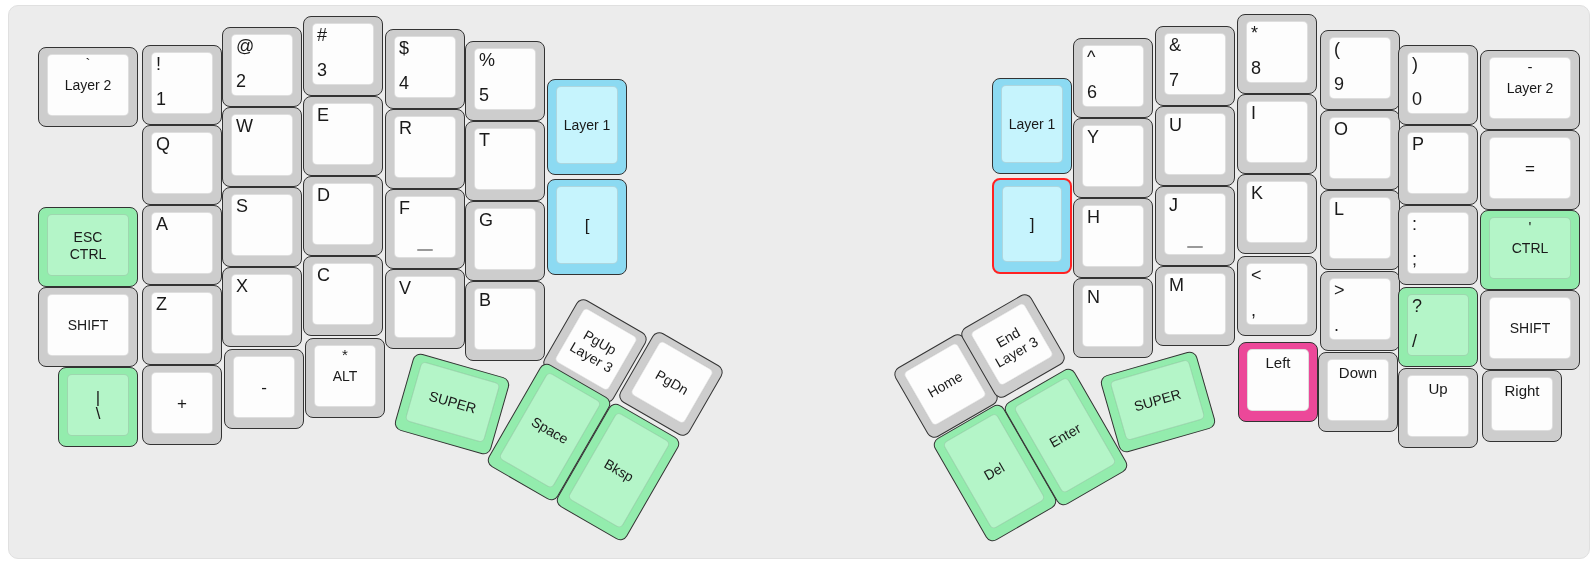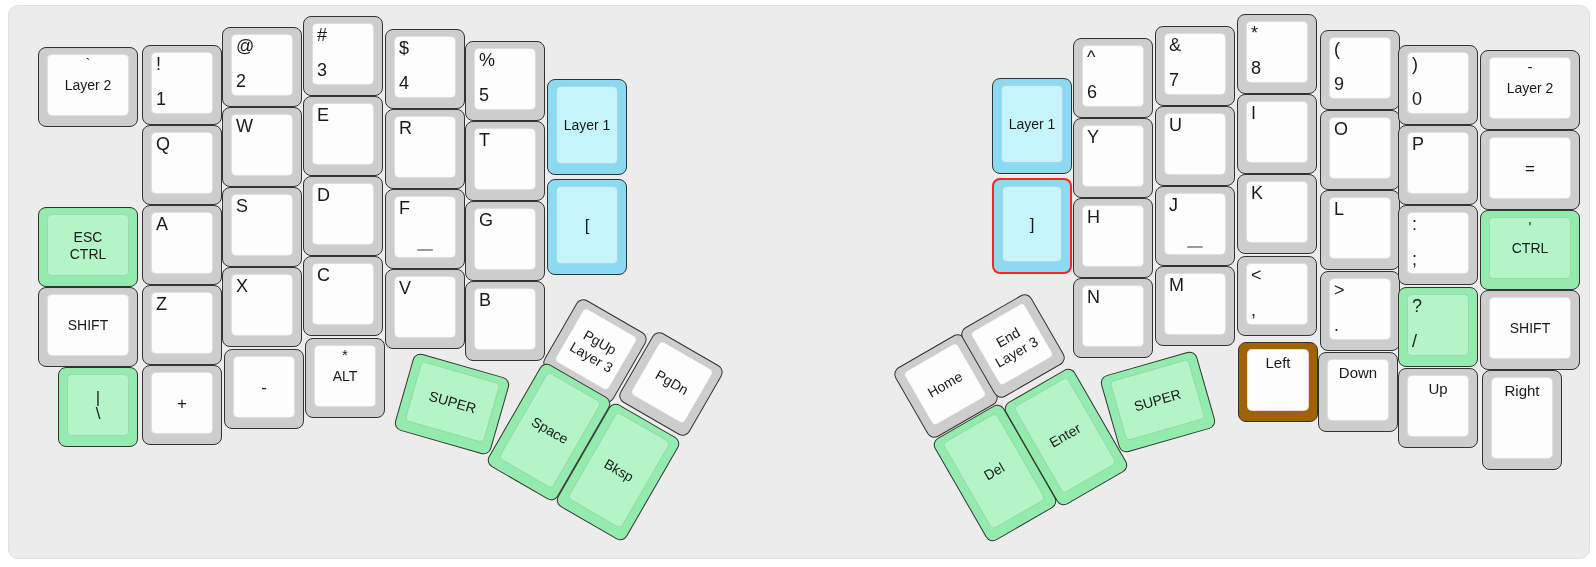--- a/index.html
+++ b/index.html
@@ -281,21 +281,21 @@
     </div>
     <div class="key" style="left: 1237px; top: 174px; width: 80px; height: 80px; background: rgb(205, 205, 205);">
       <div class="cap" style="background: rgb(253, 253, 253);"></div>
       <div class="lbl tl">K</div>
     </div>
     <div class="key" style="left: 1237px; top: 256px; width: 80px; height: 80px; background: rgb(205, 205, 205);">
       <div class="cap" style="background: rgb(253, 253, 253);"></div>
       <div class="lbl tl">&lt;</div>
       <div class="lbl bl">,</div>
     </div>
-    <div class="key" style="left: 1238px; top: 342px; width: 80px; height: 80px; background: #a16207;">
+    <div class="key" style="left: 1238px; top: 342px; width: 80px; height: 80px; background: #ec4899;">
       <div class="cap" style="background: rgb(253, 253, 253);"></div>
       <div class="lbl topc">Left</div>
     </div>
     <div class="key" style="left: 1320px; top: 30px; width: 80px; height: 80px; background: rgb(205, 205, 205);">
       <div class="cap" style="background: rgb(253, 253, 253);"></div>
       <div class="lbl tl">(</div>
       <div class="lbl bl">9</div>
     </div>
     <div class="key" style="left: 1320px; top: 110px; width: 80px; height: 80px; background: rgb(205, 205, 205);">
       <div class="cap" style="background: rgb(253, 253, 253);"></div>
@@ -356,21 +356,21 @@
       <div class="c">
         <div>CTRL</div>
       </div>
     </div>
     <div class="key" style="left: 1480px; top: 290px; width: 100px; height: 80px; background: rgb(205, 205, 205);">
       <div class="cap" style="background: rgb(253, 253, 253);"></div>
       <div class="c">
         <div>SHIFT</div>
       </div>
     </div>
-    <div class="key" style="left: 1482px; top: 370px; width: 80px; height: 100px; background: rgb(205, 205, 205);">
+    <div class="key" style="left: 1482px; top: 370px; width: 80px; height: 72px; background: rgb(205, 205, 205);">
       <div class="cap" style="background: rgb(253, 253, 253);"></div>
       <div class="lbl topc">Right</div>
     </div>
     <div class="key" style="left: 906px; top: 346px; width: 80px; height: 80px; transform: rotate(-30deg); background: rgb(205, 205, 205);">
       <div class="cap" style="background: rgb(253, 253, 253);"></div>
       <div class="c">
         <div>Home</div>
       </div>
     </div>
     <div class="key" style="left: 973px; top: 306px; width: 80px; height: 80px; transform: rotate(-30deg); background: rgb(205, 205, 205);">

